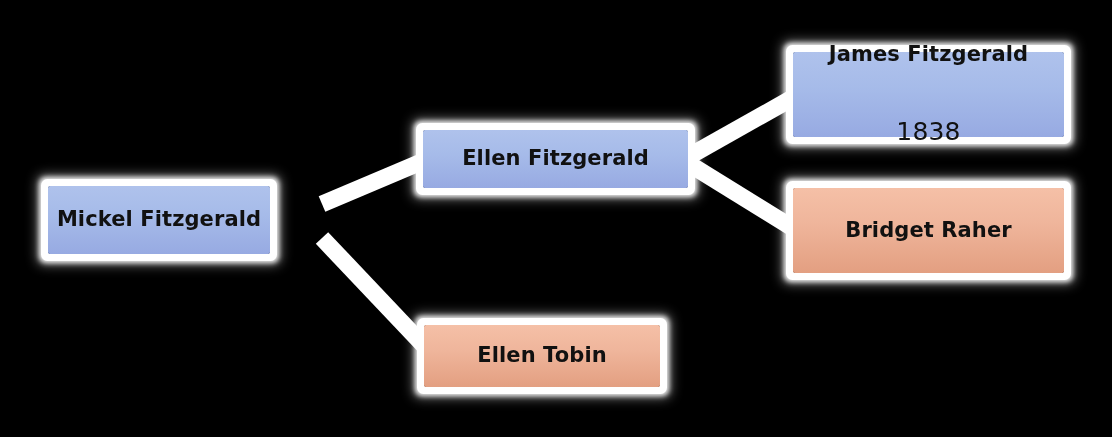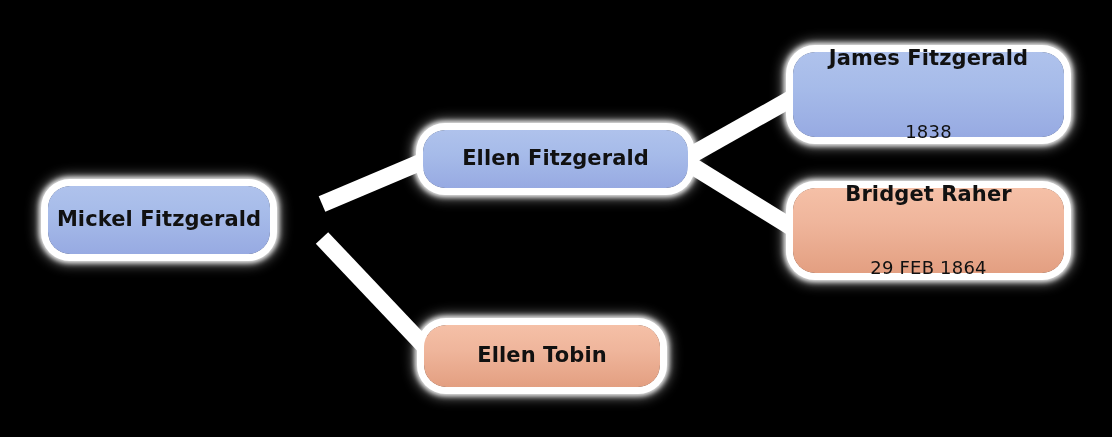--- a/index.html
+++ b/index.html
@@ -29,21 +29,21 @@
     height: 437px;
     z-index: 1;
     pointer-events: none;
   }
 
   
   .node {
     position: absolute;
     z-index: 2;
     box-sizing: border-box;
-    border-radius: 22px;
+    border-radius: 2px;
     display: flex;
     flex-direction: column;
     align-items: center;
     justify-content: center;
     text-align: center;
     line-height: 1.12;
     color: #111111;
     box-shadow:
       0 0 0 7px #ffffff,
       0 0 5px 9px rgba(255,255,255,0.92),
@@ -67,21 +67,21 @@
 
   .node-name {
     font-weight: bold;
     font-size: 21px;
     letter-spacing: 0.1px;
     white-space: nowrap;
   }
 
   .node-date {
     font-weight: normal;
-    font-size: 18px;
+    font-size: 25px;
     letter-spacing: 0.2px;
     white-space: nowrap;
     margin-top: 15px;
   }
 
   
   #node-mickel  { left: 48px;  top: 186px; width: 222px; height: 68px; }
   #node-thomas  { left: 423px; top: 130px; width: 265px; height: 58px; }
   #node-james   { left: 793px; top: 52px;  width: 271px; height: 85px; }
   #node-bridget { left: 793px; top: 188px; width: 271px; height: 85px; }
@@ -113,16 +113,15 @@
     <span class="node-name">Ellen Tobin</span>
   </div>
 
   <div class="node blue" id="node-james">
     <span class="node-name">James Fitzgerald</span>
     <span class="node-date">1838</span>
   </div>
 
   <div class="node salmon" id="node-bridget">
     <span class="node-name">Bridget Raher</span>
-    <span class="node-date">29 FEB 1864</span>
   </div>
 
 </div>
 
 </body></html>

